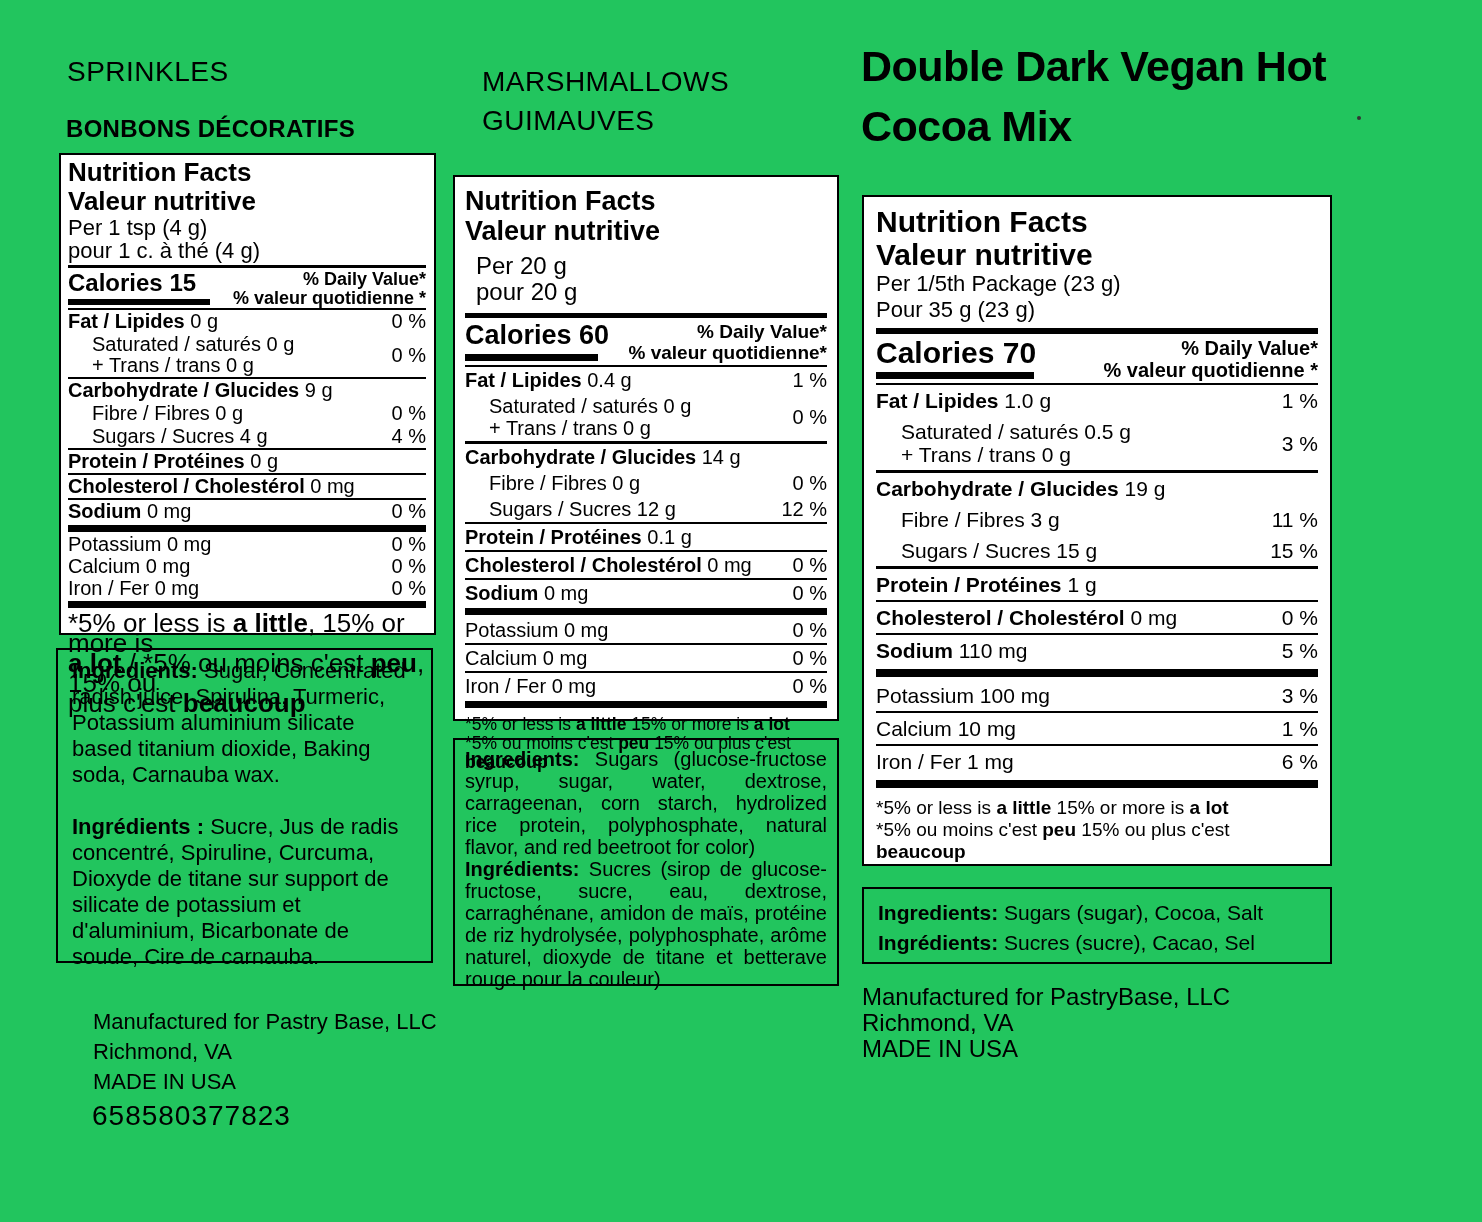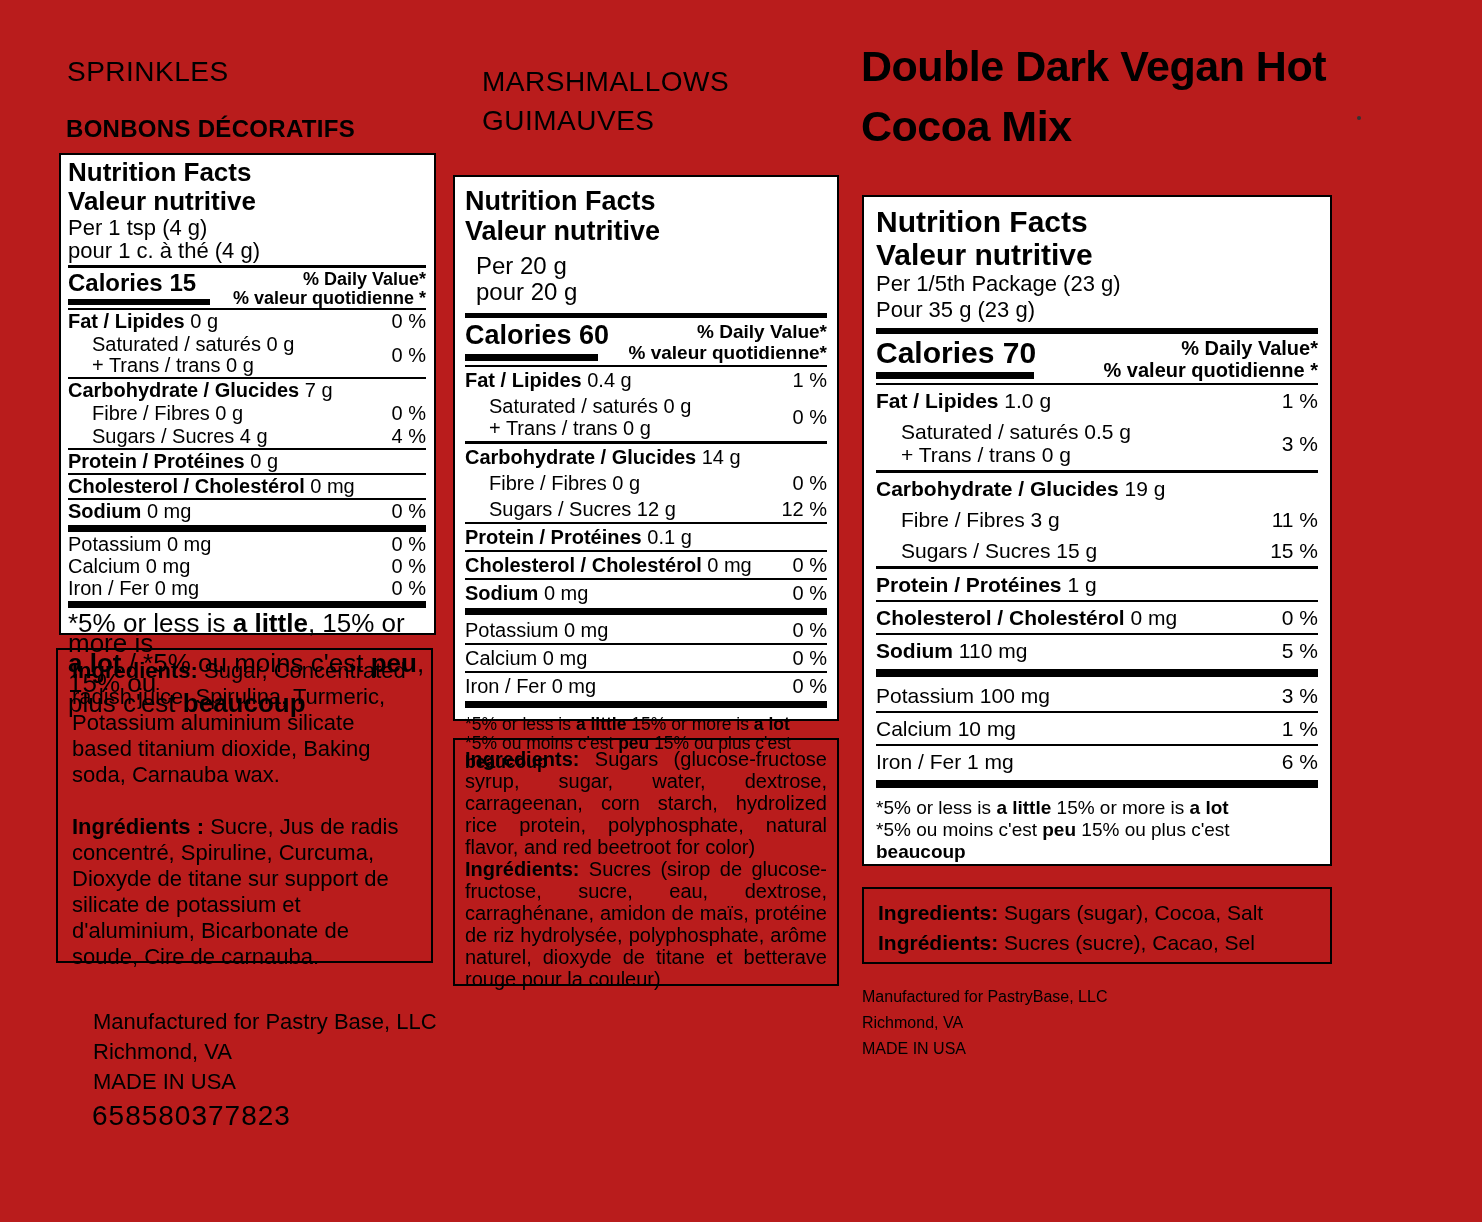--- a/index.html
+++ b/index.html
@@ -1,16 +1,16 @@
 <!DOCTYPE html>
 <html><head>
 <meta charset="utf-8">
 <style>
   html,body{margin:0;padding:0;background:#ffffff;}
-  #canvas{position:relative;width:1482px;height:1222px;background:#b91c1c;color:#000;
+  #canvas{position:relative;width:1482px;height:1222px;background:#22c55e;color:#000;
           font-family:"Liberation Sans", sans-serif; overflow:hidden;}
   .abs{position:absolute;box-sizing:border-box;}
   b{font-weight:bold;}
 
   
   #sp-title{left:67px;top:56px;font-size:28px;letter-spacing:.5px;}
   #sp-sub{left:66px;top:115px;font-size:24px;font-weight:bold;letter-spacing:.3px;}
   #mm-title{left:482px;top:62px;font-size:28px;line-height:39px;letter-spacing:.5px;white-space:pre-line;}
   #cc-title{left:861px;top:36px;font-size:43px;line-height:60px;font-weight:bold;letter-spacing:-.5px;white-space:pre-line;}
   #stray-dot{left:1357px;top:116px;width:4px;height:4px;background:#333;border-radius:50%;}
@@ -75,21 +75,21 @@
   #cc-nf .calbar{height:7px;width:158px;margin-top:3px;}
   #cc-nf .dv{font-size:20px;line-height:22px;margin-top:3px;}
   #cc-nf .rows{font-size:21px;line-height:23px;margin-top:2px;}
   #cc-nf .r,#cc-nf .grp{padding:4px 0;}
   #cc-nf .s2{border-top:2px solid #000;}
   #cc-nf .s3{border-top:3px solid #000;}
   #cc-nf .ind{padding-left:25px;}
   #cc-nf .thick{height:8px;margin:3px 0;}
   #cc-nf .foot{font-size:19px;line-height:22px;padding-top:6px;}
   #cc-ing{left:862px;top:887px;width:470px;height:77px;border:2px solid #000;padding:9px 14px;font-size:21px;line-height:30px;white-space:nowrap;}
-  #cc-footer{left:862px;top:984px;font-size:16px;line-height:26px;}
+  #cc-footer{left:862px;top:984px;font-size:24px;line-height:26px;}
 </style>
 </head>
 <body>
 
 <div id="canvas">
 
   <div class="abs" id="sp-title">SPRINKLES</div>
   <div class="abs" id="sp-sub">BONBONS DÉCORATIFS</div>
 
   <div class="abs nf" id="sp-nf">
@@ -114,21 +114,21 @@
         <span class="p">0 %</span>
       </div>
       <div class="grp">
         <span class="ind">
           <div>Saturated / saturés 0 g</div>
           <div>+ Trans / trans 0 g</div>
         </span>
         <span class="p">0 %</span>
       </div>
       <div class="r s2">
-        <span><b>Carbohydrate / Glucides</b><span> 7 g</span></span>
+        <span><b>Carbohydrate / Glucides</b><span> 9 g</span></span>
       </div>
       <div class="r">
         <span class="ind">Fibre / Fibres 0 g</span>
         <span class="p">0 %</span>
       </div>
       <div class="r">
         <span class="ind">Sugars / Sucres 4 g</span>
         <span class="p">4 %</span>
       </div>
       <div class="r s2">

